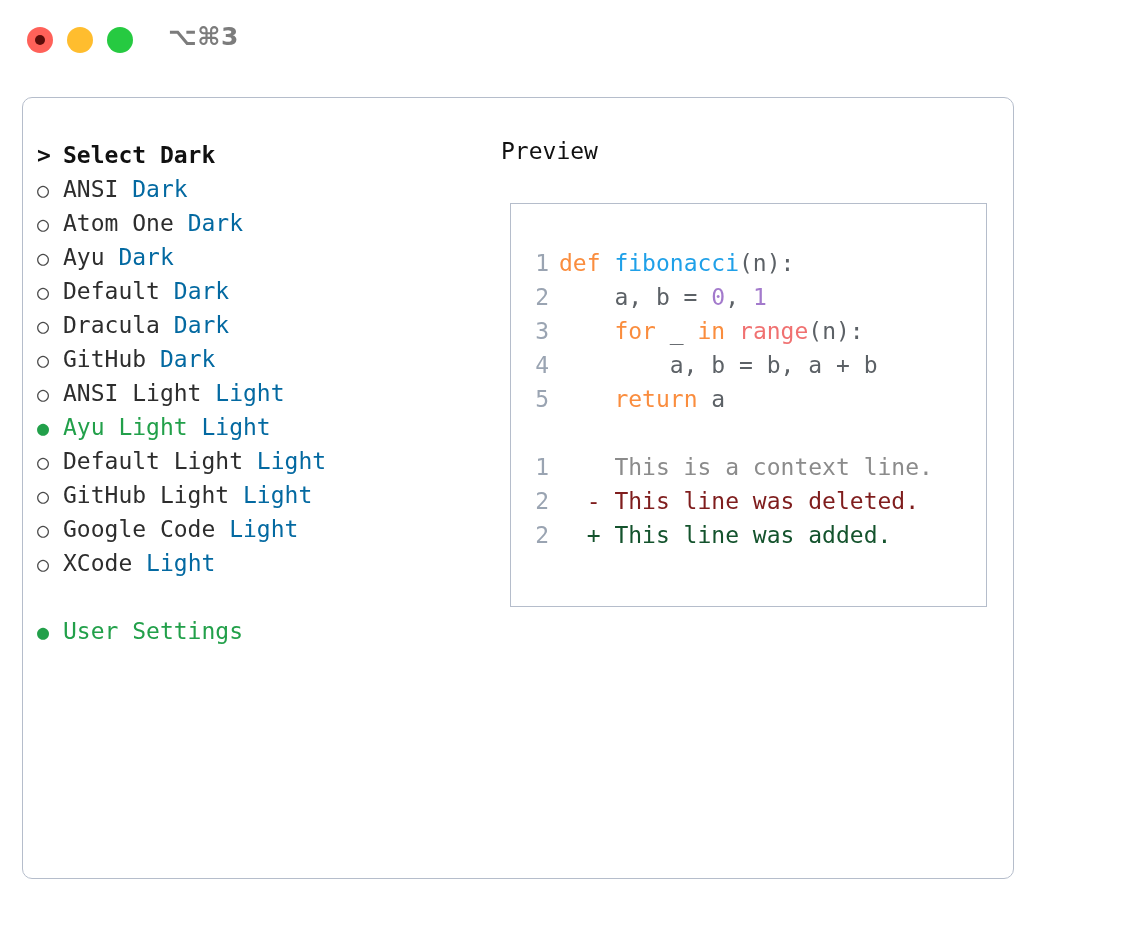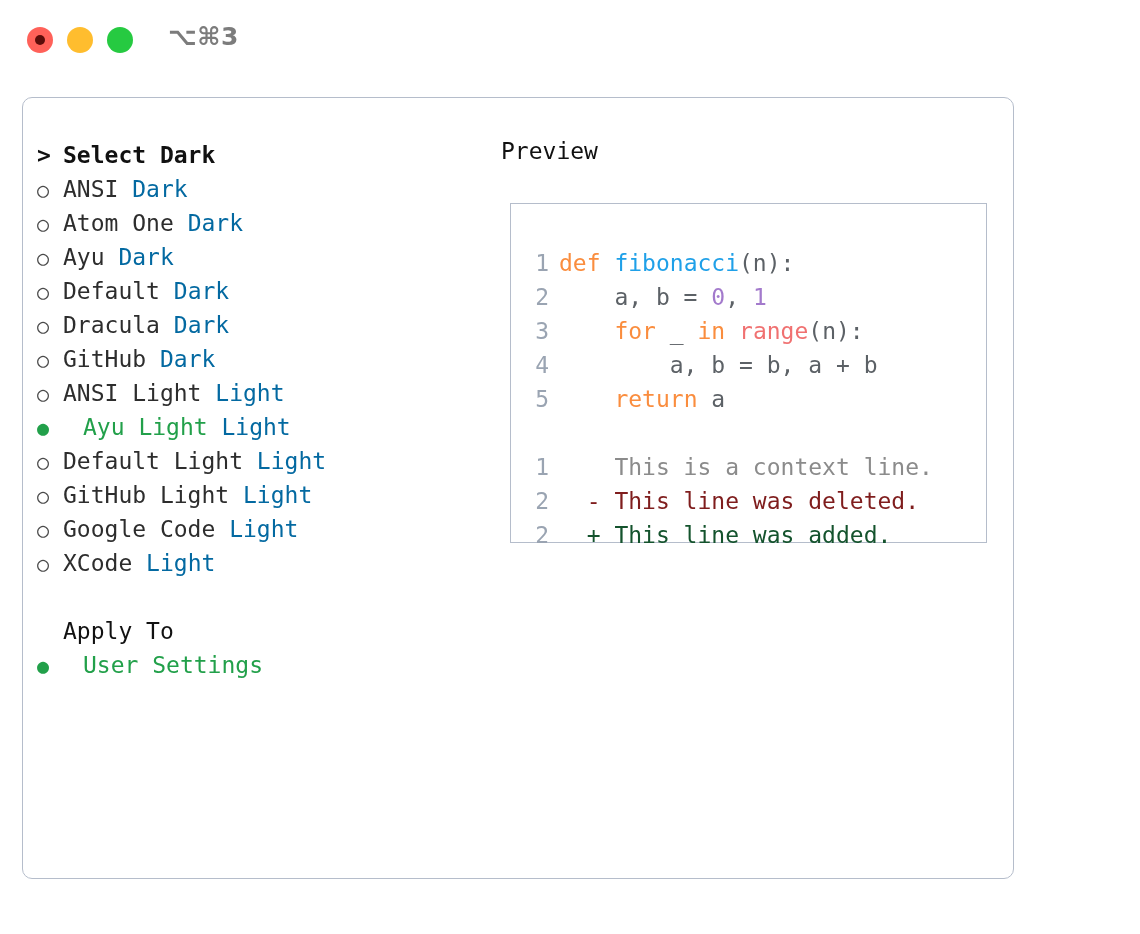--- a/index.html
+++ b/index.html
@@ -96,21 +96,21 @@
   .caret { display: inline-block; width: 26px; }
   .indent { display: inline-block; width: 26px; }
 
   .bullet {
     display: inline-block;
     width: 26px;
     font-size: 20px;
     color: #4a4a4a;
   }
   .bullet.on { color: #22a04a; }
-  .label.on  { color: #22a04a; margin-left: 20px; }
+  .label.on  { color: #22a04a; }
   .variant {
     color: #0369a1;
   }
 
   .spacer { height: 34px; }
 
   #hint {
     position: absolute;
     left: 14px;
     top: 610px;
@@ -126,21 +126,21 @@
     left: 478px;
     top: 40px;
     font-size: 23px;
     color: #111111;
   }
   #preview-box {
     position: absolute;
     left: 487px;
     top: 105px;
     width: 477px;
-    height: 340px;
+    height: 404px;
     box-sizing: border-box;
     border: 1.5px solid #b5bdcb;
     background: #ffffff;
   }
   #code {
     position: absolute;
     left: 16px;
     top: 42px;
     font-size: 23px;
     line-height: 34px;
@@ -193,23 +193,20 @@
           <div class="row"><span class="bullet">○</span><span class="label">ANSI Light</span><span class="variant"> Light</span></div>
           <div class="row"><span class="bullet on">●</span><span class="label on">Ayu Light</span><span class="variant"> Light</span></div>
           <div class="row"><span class="bullet">○</span><span class="label">Default Light</span><span class="variant"> Light</span></div>
           <div class="row"><span class="bullet">○</span><span class="label">GitHub Light</span><span class="variant"> Light</span></div>
           <div class="row"><span class="bullet">○</span><span class="label">Google Code</span><span class="variant"> Light</span></div>
           <div class="row"><span class="bullet">○</span><span class="label">XCode</span><span class="variant"> Light</span></div>
         </div>
 
       <div class="spacer"></div>
 
-      <div class="row section-head">
-        <span class="indent"></span><span>Apply To</span>
-      </div>
 
       <div id="apply-items">
           <div class="row"><span class="bullet on">●</span><span class="label on">User Settings</span></div>
         </div>
 
     </div>
 
 
     <div id="preview-label">Preview</div>
 

